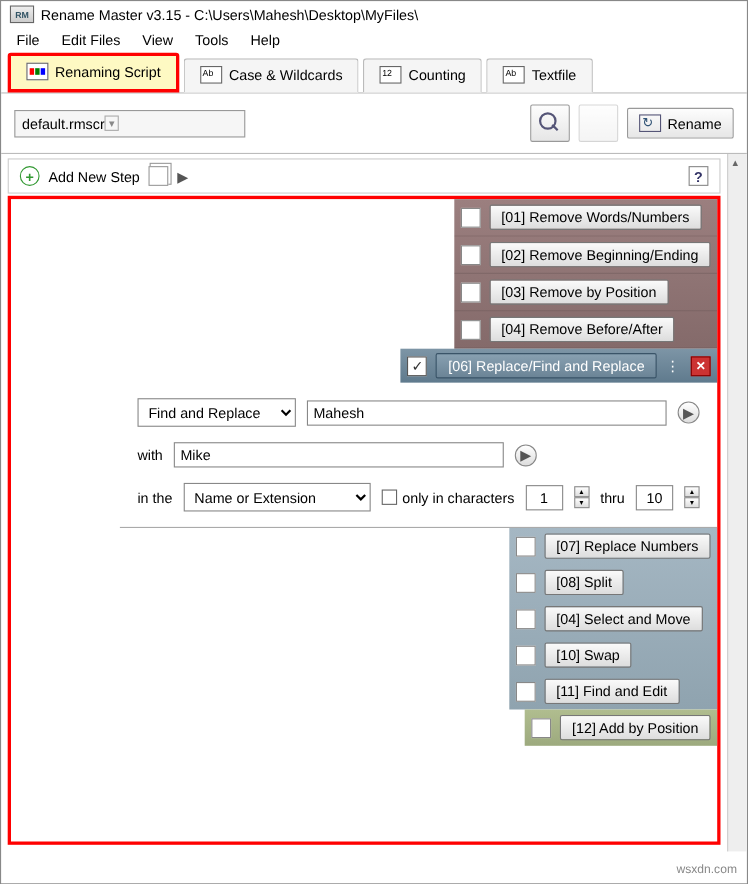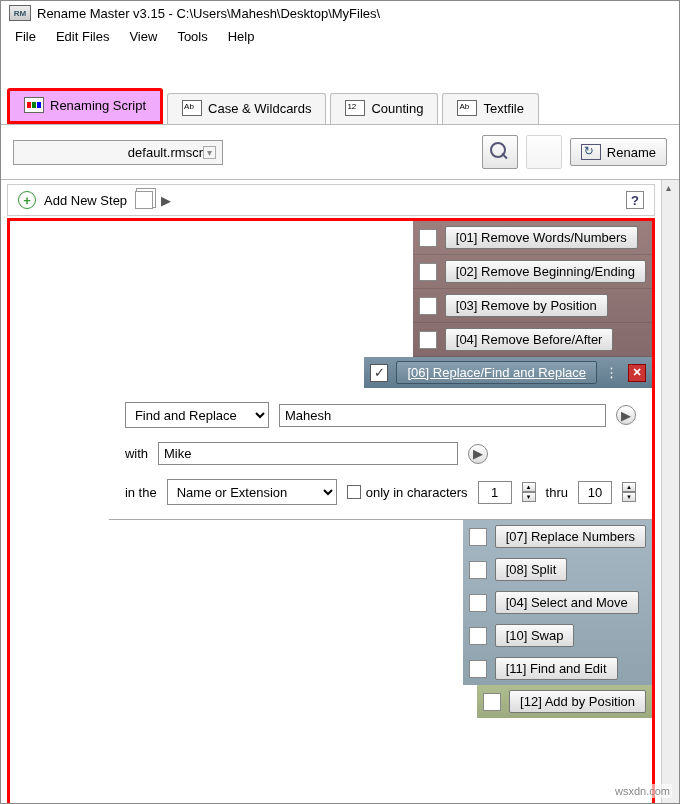--- a/index.html
+++ b/index.html
@@ -4,28 +4,28 @@
 <style>
 * { box-sizing: border-box; font-family: "Segoe UI", Tahoma, sans-serif; font-size: 13px; }
 body { margin: 0; background: #fff; width: 680px; height: 804px; overflow: hidden; border: 1px solid #888; }
 .titlebar { display: flex; align-items: center; padding: 4px 8px; gap: 6px; }
 .app-icon { width: 22px; height: 16px; border: 1px solid #666; background: linear-gradient(#eee,#ccc); font-size:8px; display:flex; align-items:center; justify-content:center; font-weight:bold; color:#356; }
 .titletext { font-size: 13px; }
 .menubar { display: flex; gap: 20px; padding: 4px 14px; }
 .menubar div { cursor: default; }
 .tabstrip { display: flex; align-items: end; padding: 0 6px; border-bottom: 1px solid #bbb; gap: 4px; }
 .tab { display: flex; align-items: center; gap: 6px; padding: 6px 14px 8px; border: 1px solid #bbb; border-bottom: none; border-radius: 3px 3px 0 0; background: #f5f5f5; }
-.tab.active { border: 3px solid red; border-bottom: 3px solid red; background:#f0abfc;margin-top:40px; }
+.tab.active { border: 3px solid red; border-bottom: 3px solid red; background:#fef9c3; }
 .tab-icon { width:20px; height:16px; border:1px solid #666; background:#fff; position:relative; }
 .tab-icon.ab::after{content:"Ab"; font-size:8px; position:absolute; left:1px; top:1px;}
 .tab-icon.num::after{content:"12"; font-size:8px; position:absolute; left:1px; top:1px;}
 .tab-icon.rgb::before{content:""; position:absolute; left:2px; top:4px; width:4px; height:6px; background:red;}
 .tab-icon.rgb::after{content:""; position:absolute; left:7px; top:4px; width:4px; height:6px; background:green; box-shadow:5px 0 0 blue;}
 .toolbar { display:flex; align-items:center; gap:8px; padding:10px 12px; border-bottom:1px solid #bbb; }
-.scriptbox { flex:0 0 210px; border:1px solid #999; background:#f6f6f6; padding:4px 6px; display:flex; justify-content:flex-end; align-items:center; }
+.scriptbox { flex:0 0 210px; border:1px solid #999; background:#f6f6f6; padding:4px 6px; display:flex; justify-content:flex-start; align-items:center; }
 .scriptbox .dd { color:#888; border:1px solid #aaa; padding:0 3px; font-size:10px; }
 .btn { border:1px solid #999; background:linear-gradient(#fdfdfd,#e6e6e6); padding:5px 10px; display:flex; align-items:center; gap:6px; border-radius:2px; }
 .btn.square{ padding:5px; width:36px; height:34px; justify-content:center; }
 .spacer{flex:1;}
 .mainwrap{ display:flex; height:calc(804px - 170px); }
 .mainpanel{ flex:1; display:flex; flex-direction:column; }
 .vscroll{ width:18px; background:#eee; border-left:1px solid #ccc; position:relative; }
 .vscroll::before{content:"▴"; position:absolute; top:2px; left:4px; font-size:10px; color:#666;}
 .addstep{ display:flex; align-items:center; gap:8px; padding:6px 10px; border:1px solid #ccc; margin:4px 6px 2px; background:#fff;}
 .addstep .plus{ width:18px; height:18px; border:1px solid #393; border-radius:50%; color:#393; display:flex; align-items:center; justify-content:center; font-weight:bold;}
@@ -36,21 +36,21 @@
 .section{ padding:0; }
 .stepbar{ display:flex; align-items:center; gap:8px; padding:5px 6px; }
 .stepbar .cb{ width:18px; height:18px; border:1px solid #888; background:#fff; display:flex; align-items:center; justify-content:center;}
 .stepbar .lbl{ border:1px solid #777; background:linear-gradient(#fafafa,#ddd); padding:3px 10px; border-radius:2px; }
 .sec-brown{ background:linear-gradient(#9b7f7f,#846a6a); }
 .sec-brown .stepbar{ border-bottom:1px solid rgba(0,0,0,.1);}
 .sec-blue{ background:linear-gradient(#a5b7c3,#8fa3af); }
 .sec-green{ background:linear-gradient(#b0bd8f,#9daa7e); }
 .activehdr{ background:linear-gradient(#7d95a6,#5f7a8d); display:flex; align-items:center; padding:4px 6px; gap:8px; color:#fff;}
 .activehdr .cb{ width:18px; height:18px; border:1px solid #555; background:#fff; color:#333; display:flex; align-items:center; justify-content:center;}
-.activehdr .lbl{ border:1px solid #3a5468; background:linear-gradient(#88a0b1,#6b8496); padding:3px 10px; border-radius:2px; color:#fff;text-decoration:underline;}
+.activehdr .lbl{ border:1px solid #3a5468; background:linear-gradient(#88a0b1,#6b8496); padding:3px 10px; border-radius:2px; color:#fff;}
 .activehdr .dots{ margin-left:auto; letter-spacing:2px; }
 .activehdr .close{ width:18px; height:18px; background:#c33; border:1px solid #800; color:#fff; display:flex; align-items:center; justify-content:center; font-weight:bold; font-size:11px;}
 .activebody{ background:#fff; padding:14px 16px; display:flex; flex-direction:column; gap:14px; border-bottom:1px solid #aaa;}
 .row{ display:flex; align-items:center; gap:10px; }
 select,input[type=text]{ border:1px solid #888; padding:3px 5px; font-size:13px; background:#fff;}
 .combo{ width:144px; height:26px;}
 .wide{ flex:1; }
 .circlearrow{ width:20px; height:20px; border:1px solid #888; border-radius:50%; display:flex; align-items:center; justify-content:center; color:#555; background:linear-gradient(#fff,#ddd);}
 .chk{ display:flex; align-items:center; gap:5px;}
 .chk .box{ width:14px; height:14px; border:1px solid #666; background:#fff;}

